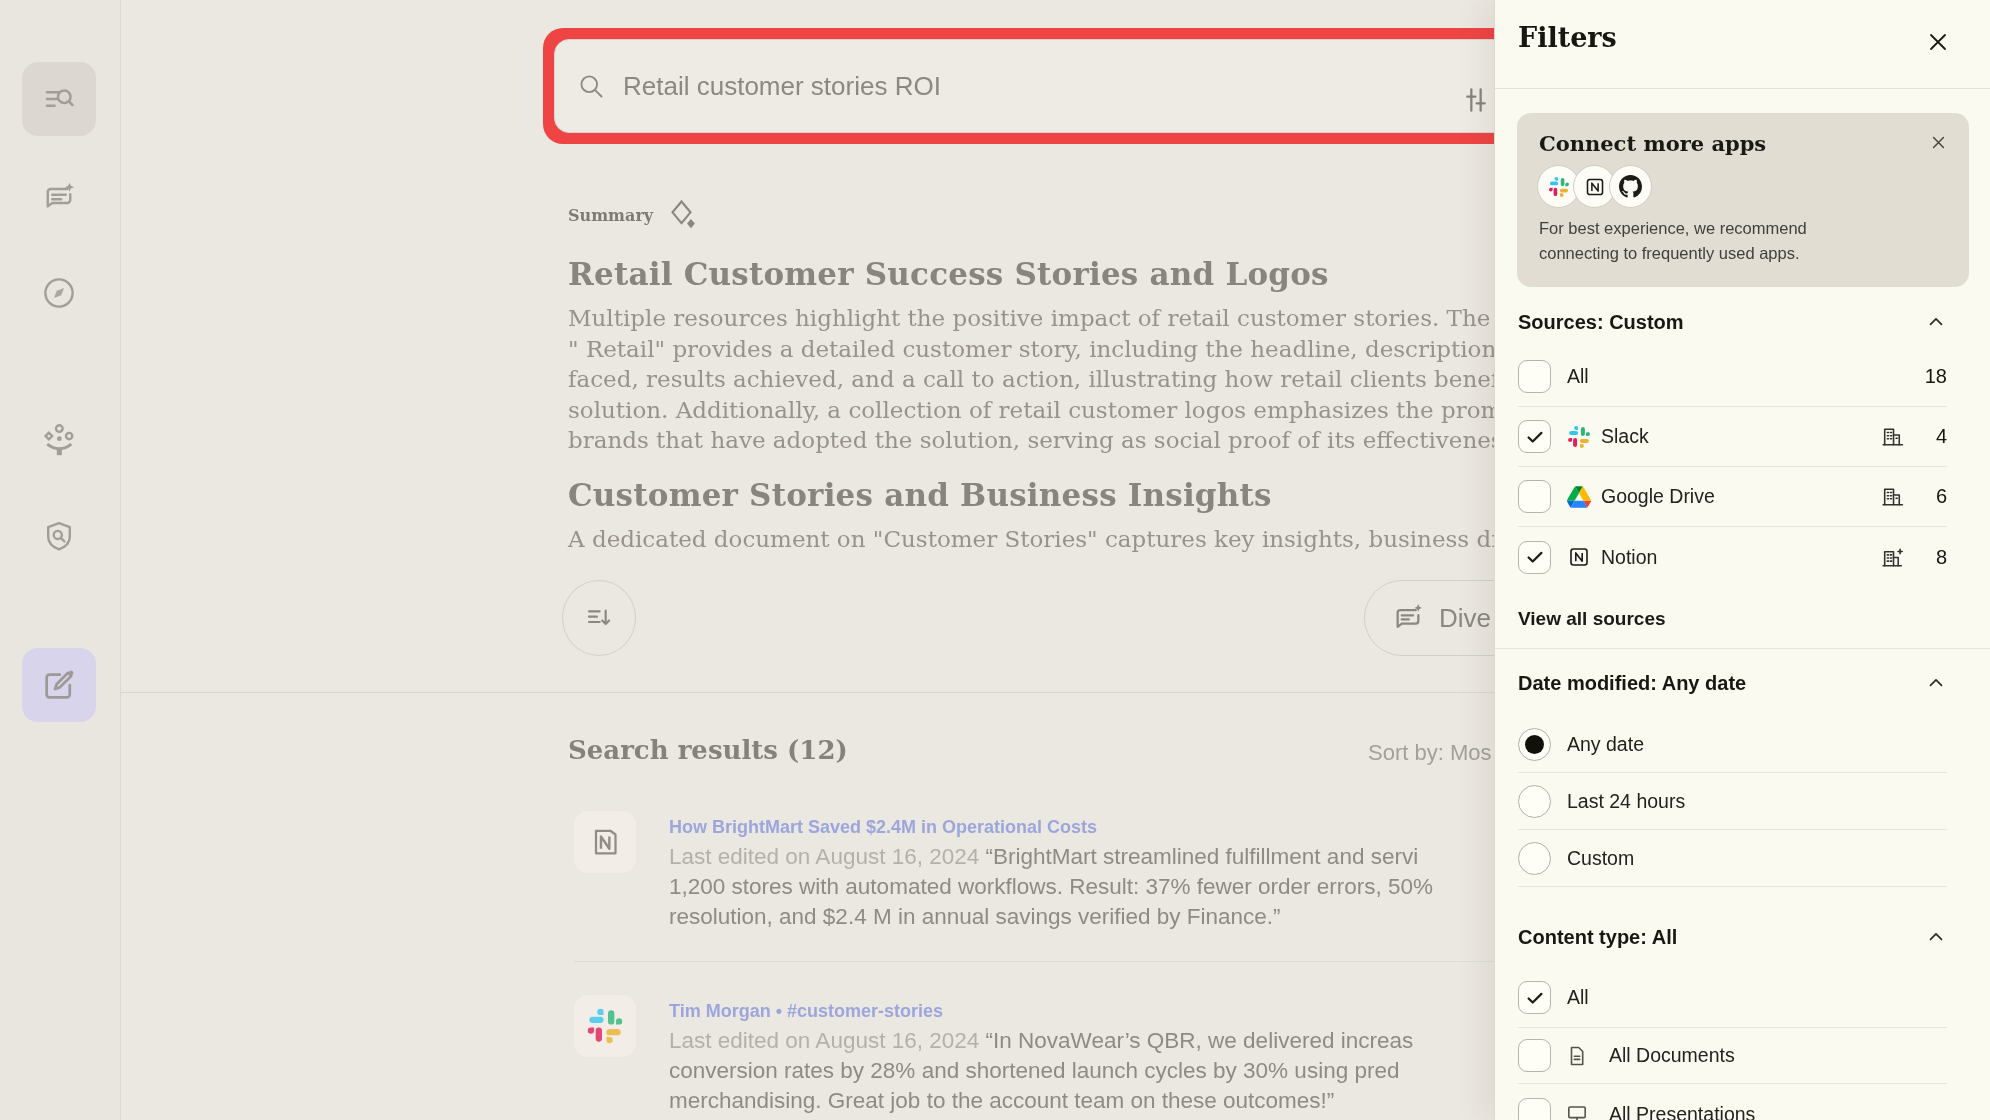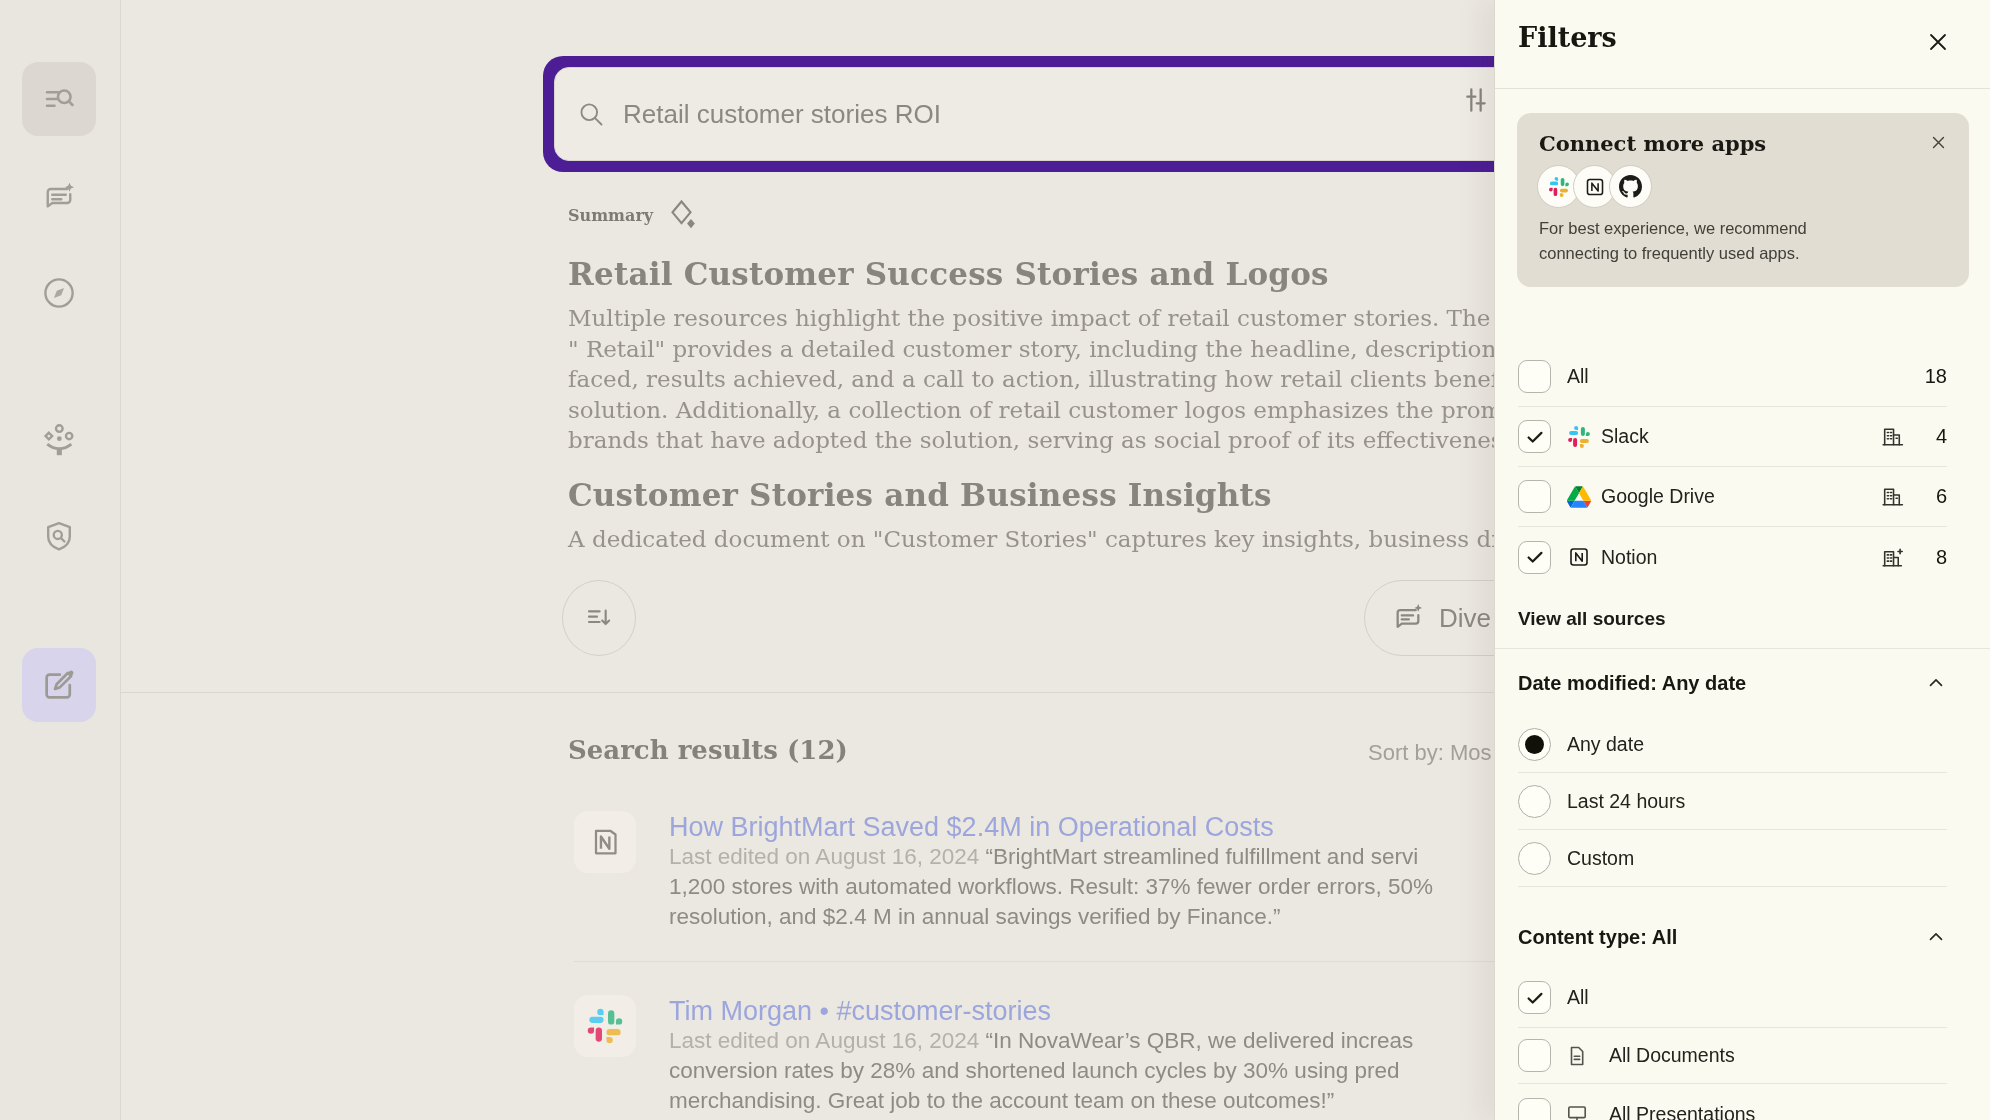--- a/index.html
+++ b/index.html
@@ -14,21 +14,21 @@
 
   
   #sidebar{left:0;top:0;bottom:0;width:120px;background:#E9E5DF;border-right:1px solid #DCD8D1;}
   .side-item{position:absolute;left:22px;width:74px;height:74px;border-radius:16px;
     display:flex;align-items:center;justify-content:center;color:#A19E97;}
   .side-item.active{background:#DCD8D1;}
   .side-item.accent{background:#D7D4EB;color:#9D9A95;}
 
   
   .serif{font-family:"DejaVu Serif","Liberation Serif",serif;}
-  #search-outer{left:543px;top:56px;width:1150px;height:116px;background:#4c1d95;border-radius:20px;}
+  #search-outer{left:543px;top:28px;width:1150px;height:116px;background:#ef4444;border-radius:20px;}
   #search-inner{left:11px;top:11px;right:11px;height:94px;background:#EEEBE4;border:1.5px solid #D8D5CE;
     border-radius:15px;display:flex;align-items:center;padding-left:22px;box-sizing:border-box;}
   #search-query{margin-left:18px;font-size:26px;color:#8B8881;}
   #sliders-icon{left:1460px;top:84px;color:#87847D;}
 
   .sum-label{left:568px;top:197px;display:flex;align-items:center;gap:12px;color:#7E7B74;
     font-size:16px;font-weight:bold;}
   .h-serif{color:#88857E;font-weight:bold;font-size:31px;letter-spacing:.2px;white-space:nowrap;}
   .body-line{color:#97938C;font-size:23px;line-height:30.5px;white-space:nowrap;}
 
@@ -37,21 +37,21 @@
   #expand-btn{left:562px;top:580px;width:74px;justify-content:center;border-radius:50%;}
   #dive-btn{left:1364px;top:580px;width:262px;padding-left:26px;gap:14px;font-size:26px;}
 
   #main-divider{left:121px;right:0;top:692px;height:1px;background:#DBD7D0;}
 
   #results-header{left:568px;top:735px;font-size:26px;font-weight:bold;color:#85827B;white-space:nowrap;}
   #sort-label{left:1368px;top:740px;font-size:22px;color:#A3A098;white-space:nowrap;}
 
   .result-tile{width:62px;height:62px;border-radius:14px;background:#F2EEE7;
     display:flex;align-items:center;justify-content:center;color:#908D86;}
-  .result-title{font-size:27px;font-weight:400;color:#9CA6DC;line-height:30px;white-space:nowrap;}
+  .result-title{font-size:18px;font-weight:700;color:#9CA6DC;line-height:30px;white-space:nowrap;}
   .snippet-line{font-size:22.5px;line-height:30px;color:#8E8B84;white-space:nowrap;}
   .meta-light{color:#B4B1AA;}
   #result-divider{left:574px;top:961px;width:920px;height:1px;background:#DFDCD5;}
 
   
   #filters-panel{left:1494px;top:0;bottom:0;width:496px;background:#FBFAF1;
     border-left:1px solid #DCD8CD;box-shadow:-10px 0 28px rgba(60,55,40,.08);}
   #filters-title{left:23px;top:22px;font-size:27px;font-weight:bold;color:#171610;}
   #filters-close{left:425px;top:24px;width:36px;height:36px;display:flex;align-items:center;
     justify-content:center;color:#1B1A14;cursor:pointer;}
@@ -291,20 +291,28 @@
       <div class="app-circle">
         <svg width="23" height="23" viewBox="0 0 16 16" fill="#1c1b17">
           <path d="M8 0C3.58 0 0 3.58 0 8c0 3.54 2.29 6.53 5.47 7.59.4.07.55-.17.55-.38 0-.19-.01-.82-.01-1.49-2.01.37-2.53-.49-2.69-.94-.09-.23-.48-.94-.82-1.13-.28-.15-.68-.52-.01-.53.63-.01 1.08.58 1.23.82.72 1.21 1.87.87 2.33.66.07-.52.28-.87.51-1.07-1.78-.2-3.64-.89-3.64-3.95 0-.87.31-1.59.82-2.15-.08-.2-.36-1.02.08-2.12 0 0 .67-.21 2.2.82.64-.18 1.32-.27 2-.27s1.36.09 2 .27c1.53-1.04 2.2-.82 2.2-.82.44 1.1.16 1.92.08 2.12.51.56.82 1.27.82 2.15 0 3.07-1.87 3.75-3.65 3.95.29.25.54.73.54 1.48 0 1.07-.01 1.93-.01 2.2 0 .21.15.46.55.38A8.01 8.01 0 0 0 16 8c0-4.42-3.58-8-8-8z"></path>
         </svg>
       </div>
     </div>
     <div class="abs connect-caption" style="top:103px;">For best experience, we recommend</div>
     <div class="abs connect-caption" style="top:128px;">connecting to frequently used apps.</div>
   </div>
 
+  <div class="abs section-header" style="top:307px;">
+    <span>Sources: Custom</span>
+    <span style="color:#2A2923;">
+      <svg width="22" height="22" viewBox="0 0 24 24" fill="none" stroke="currentColor" stroke-width="1.8" stroke-linecap="round" stroke-linejoin="round">
+          <path d="M6 14.5l6-6 6 6"></path>
+        </svg>
+    </span>
+  </div>
 
   <div class="abs rows" style="top:347px;">
     <div class="frow bordered" style="height:60px;">
       <span class="checkbox">
         
       </span>
       <span class="frow-label">All</span>
       <span class="frow-spacer"></span>
       <span class="frow-count">18</span>
     </div>

